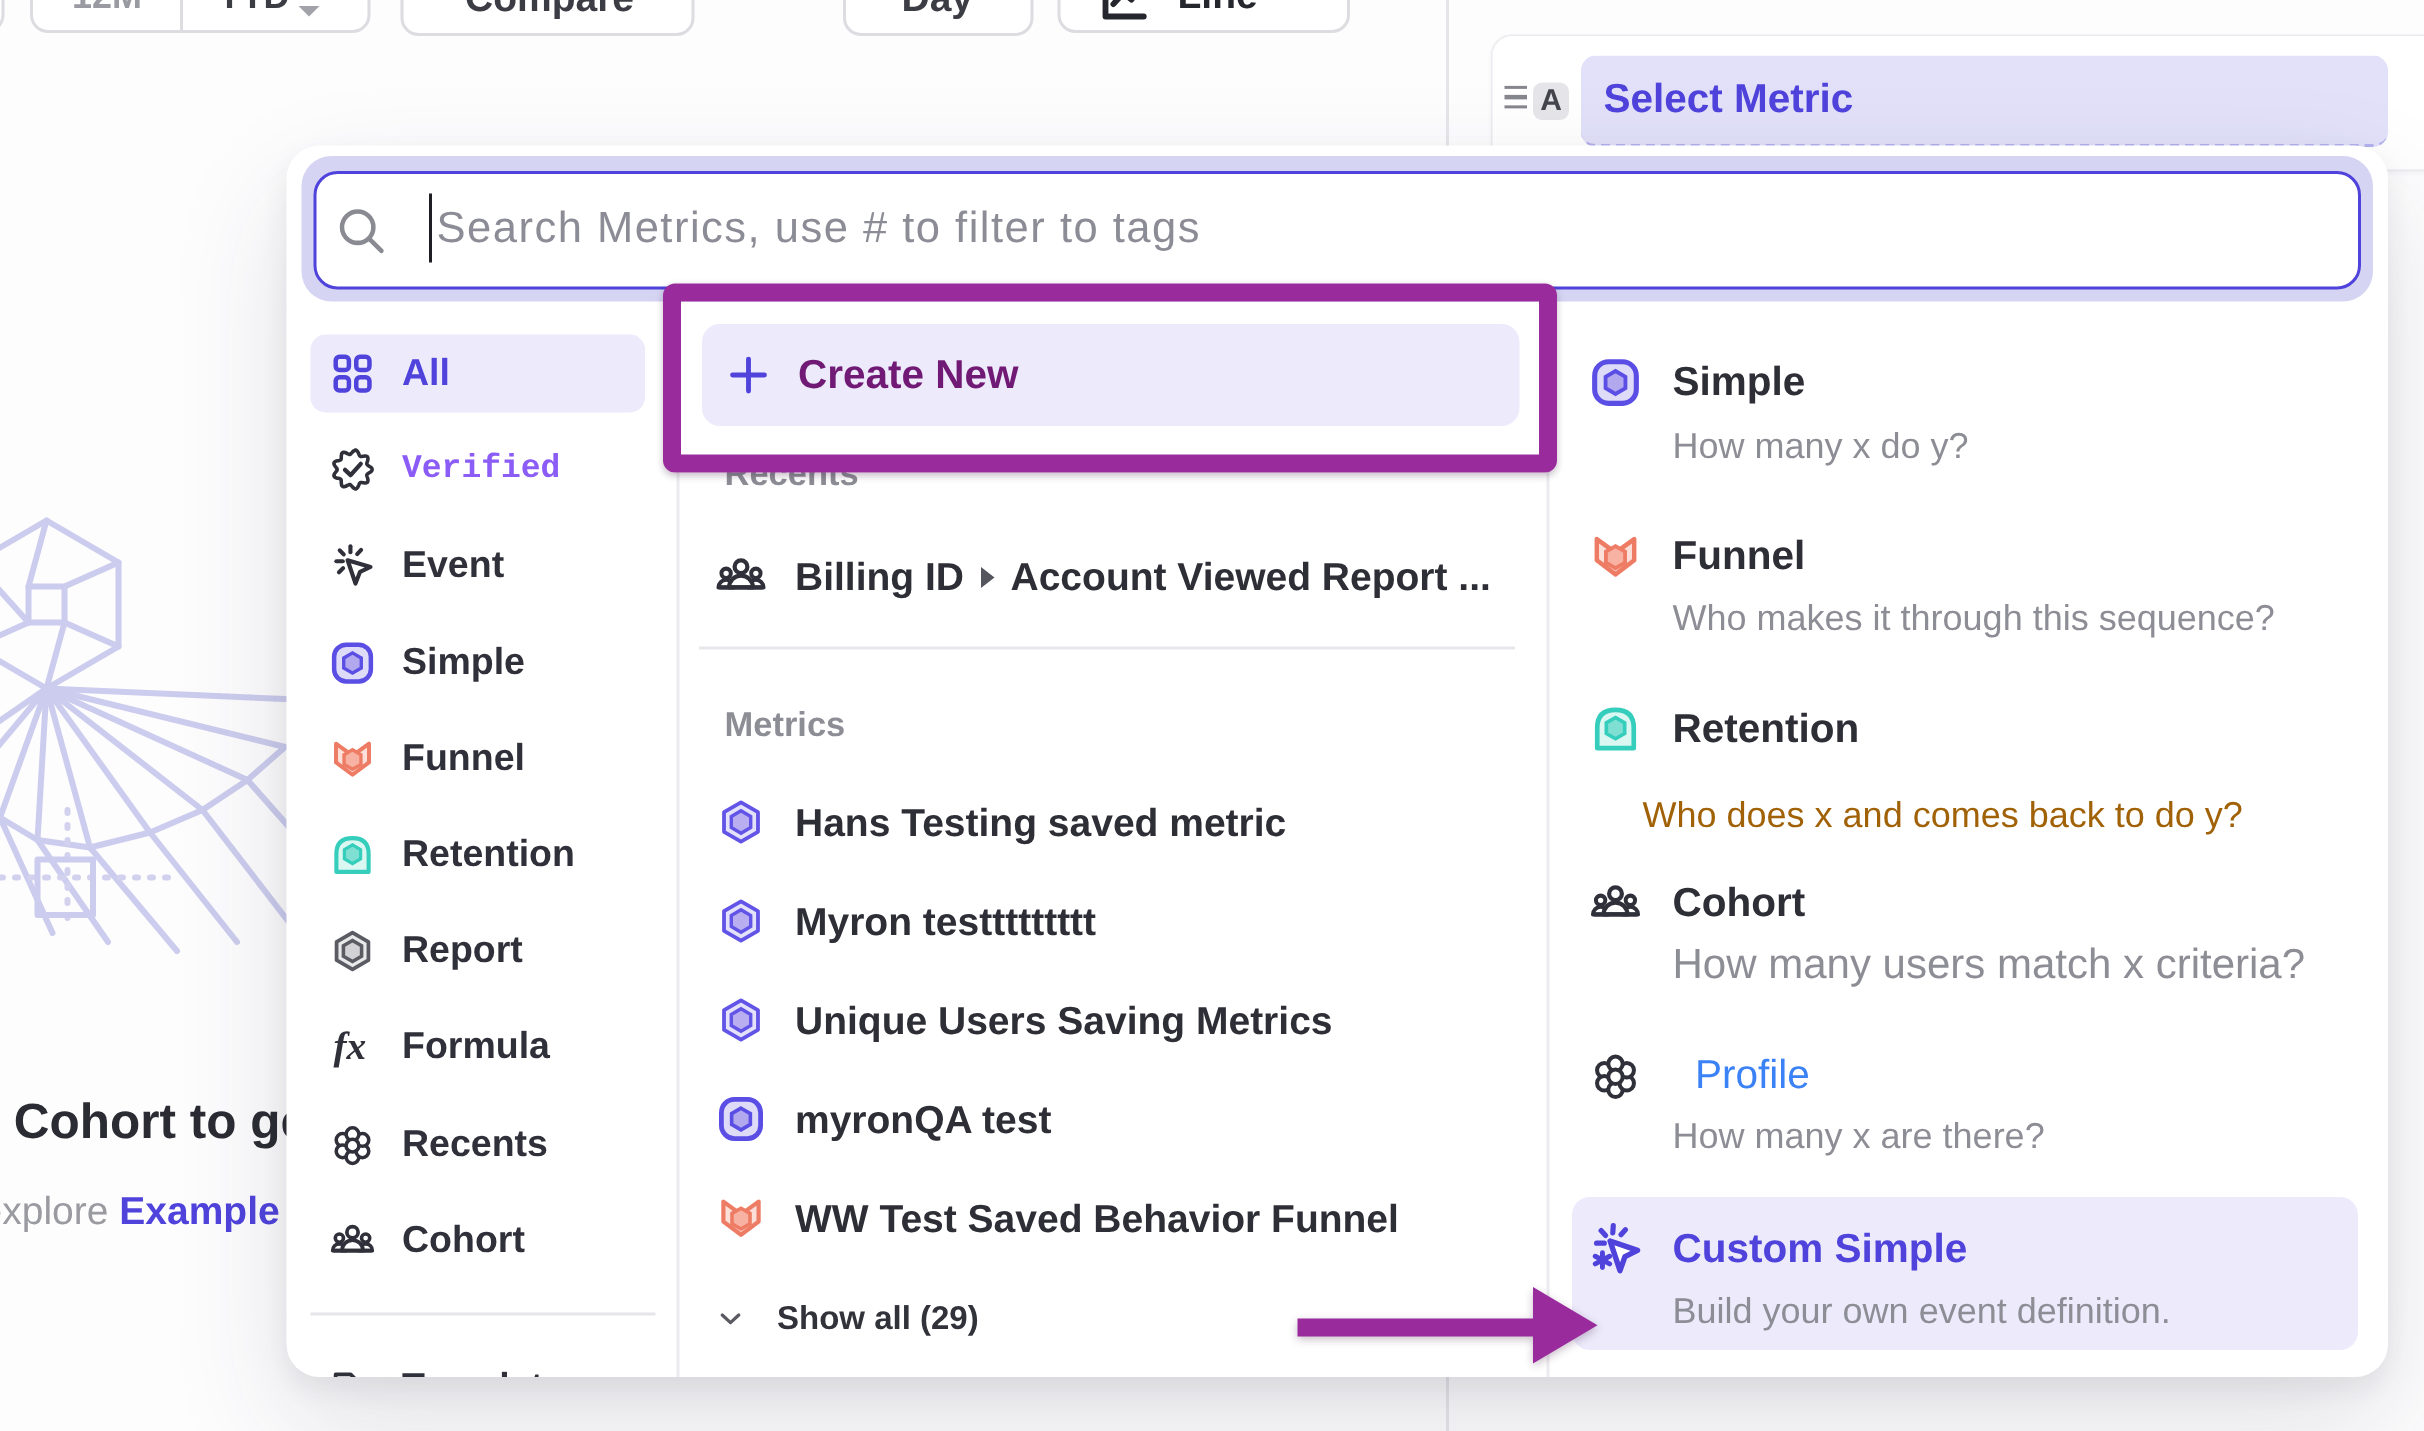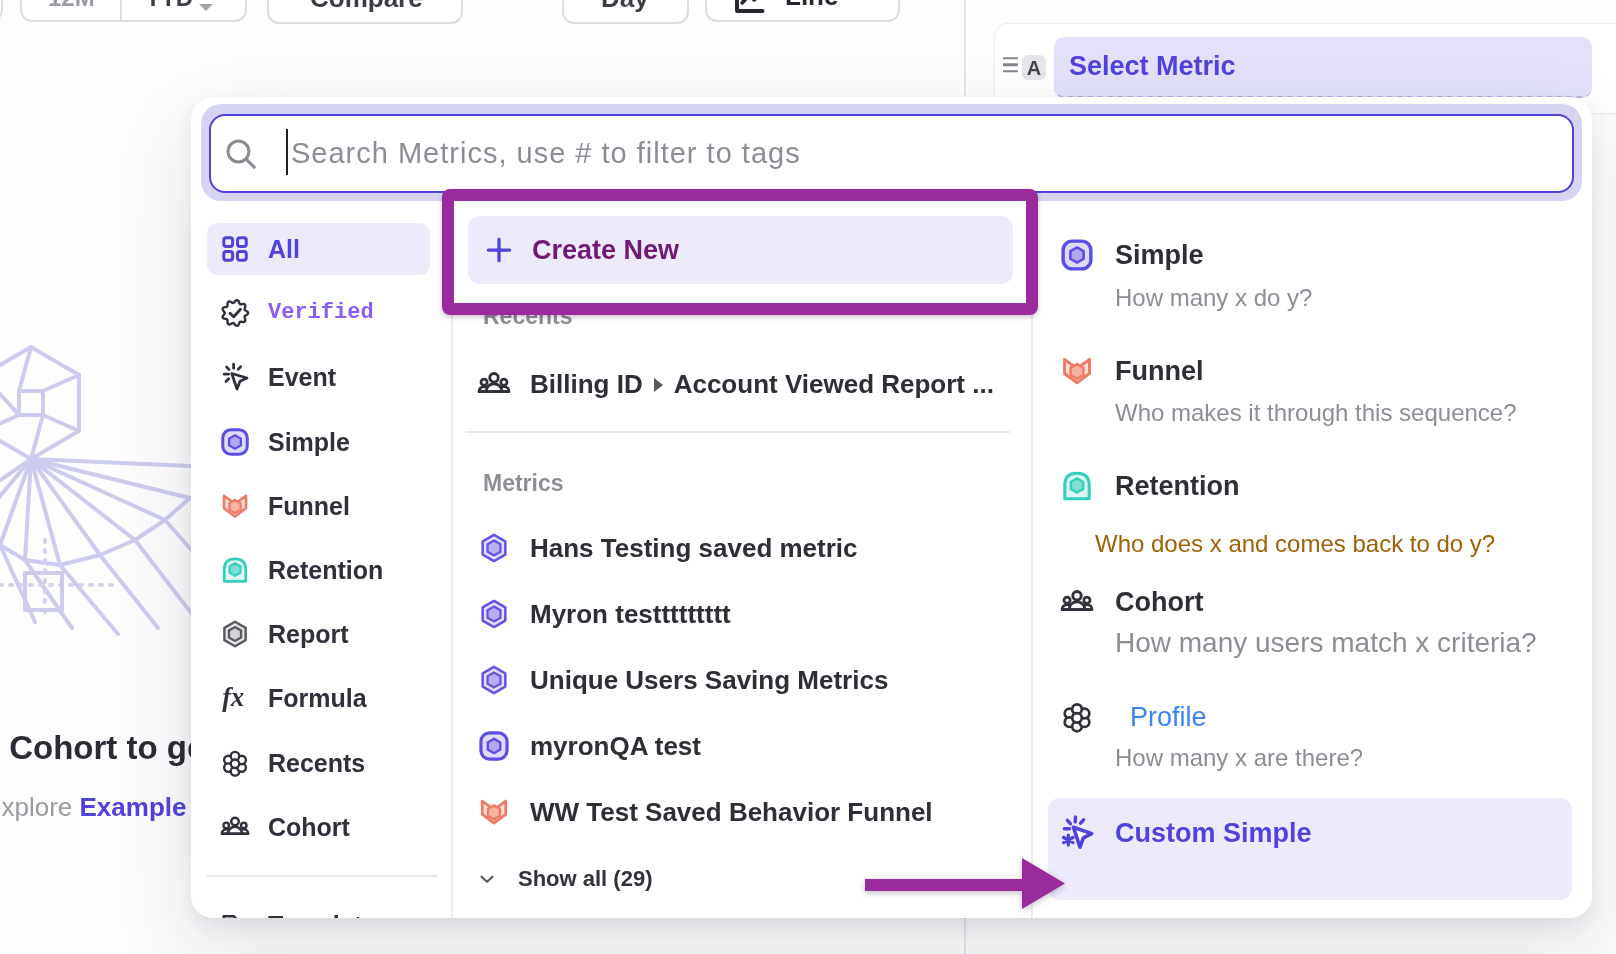--- a/index.html
+++ b/index.html
@@ -243,17 +243,18 @@
       <div style="position:absolute;left:924px;top:661px;transform:translateY(-50%);font-size:24px;font-weight:400;color:#8d8d96;white-space:nowrap;line-height:1;">How many x are there?</div>
       <div style="position:absolute;left:886px;top:736px;transform:translate(-50%,-50%);line-height:0;"><svg width="36" height="36" viewBox="0 0 36 36" style="">
           <line x1="11.399999999999999" y1="8.7" x2="8.399999999999999" y2="5.4" stroke="#4f43dc" stroke-width="3.4499999999999997" stroke-linecap="round"></line>
           <line x1="16.200000000000003" y1="6.8999999999999995" x2="16.5" y2="2.0999999999999996" stroke="#4f43dc" stroke-width="3.4499999999999997" stroke-linecap="round"></line>
           <line x1="21.6" y1="8.100000000000001" x2="24.599999999999998" y2="4.800000000000001" stroke="#4f43dc" stroke-width="3.4499999999999997" stroke-linecap="round"></line>
           <line x1="5.4" y1="13.799999999999999" x2="10.5" y2="13.799999999999999" stroke="#4f43dc" stroke-width="3.4499999999999997" stroke-linecap="round"></line>
           <path d="M9.3,20.1 L9.3,30.0 M4.5,22.5 L14.100000000000001,27.599999999999998 M14.100000000000001,22.5 L4.5,27.599999999999998" stroke="#4f43dc" stroke-width="3.3000000000000003" stroke-linecap="round"></path>
           <path d="M14.399999999999999,12.299999999999999 L32.7,18.6 L24.299999999999997,22.799999999999997 L21.0,32.099999999999994 Z" fill="white" stroke="#4f43dc" stroke-width="3.5999999999999996" stroke-linejoin="round"></path>
         </svg></div>
       <div style="position:absolute;left:924px;top:736px;transform:translateY(-50%);font-size:27px;font-weight:700;color:#4f43dc;white-space:nowrap;line-height:1;">Custom Simple</div>
+      <div style="position:absolute;left:924px;top:778px;transform:translateY(-50%);font-size:24px;font-weight:400;color:#8d8d96;white-space:nowrap;line-height:1;">Build your own event definition.</div>
     </div>
     <div style="position:absolute;left:442px;top:189px;width:596px;height:126px;border:12px solid #9a2b9c;border-radius:8px;box-shadow:0 2px 5px rgba(40,0,40,0.25);"></div>
     <svg width="210" height="60" viewBox="0 0 210 60" style="position:absolute;left:860px;top:853px;filter:drop-shadow(0 2px 3px rgba(40,0,40,0.25));">
       <path d="M5,26 L162,26 L162,5 L205,30.5 L162,56 L162,38 L5,38 Z" fill="#9a2b9c"></path>
     </svg>
   </div>
 </body></html>

